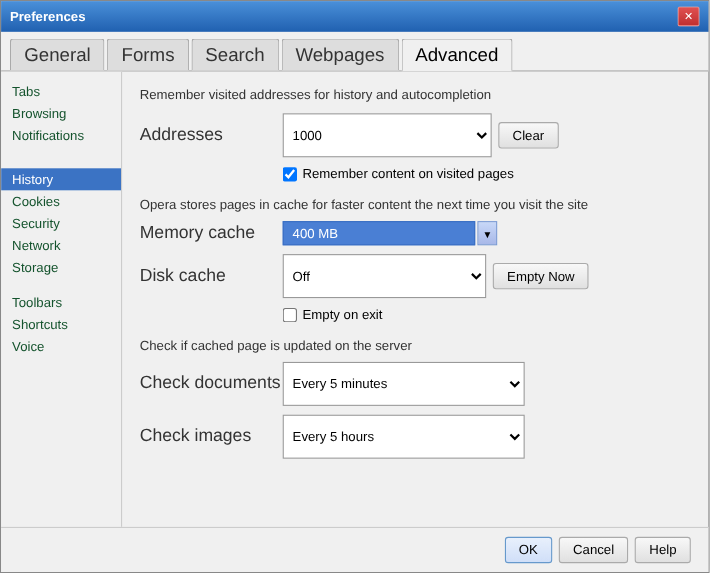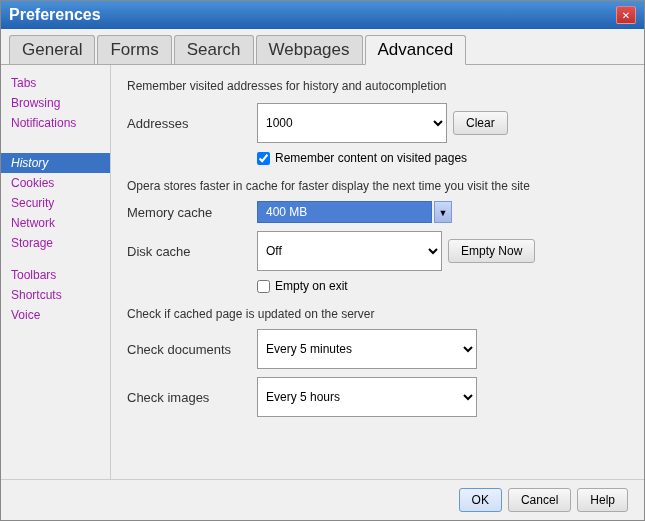--- a/index.html
+++ b/index.html
@@ -25,21 +25,21 @@
     .title-bar {
       background: linear-gradient(to bottom, #4a90d9, #2060b0);
       color: white;
       padding: 6px 8px;
       display: flex;
       justify-content: space-between;
       align-items: center;
       height: 28px;
     }
     .title-bar-text {
-      font-size: 16px;
+      font-size: 12px;
       font-weight: bold;
     }
     .title-bar-controls {
       display: flex;
       gap: 2px;
     }
     .title-btn {
       width: 20px;
       height: 18px;
       border: 1px solid rgba(255,255,255,0.4);
@@ -89,27 +89,26 @@
       border-right: 1px solid #ccc;
       padding: 8px 0;
     }
     .sidebar-group {
       margin-bottom: 4px;
     }
     .sidebar-item {
       padding: 3px 10px;
       cursor: pointer;
       font-size: 12px;
-      color: #a21caf;
+      color: #14532d;
       display: block;
     }
     .sidebar-item.active {
       background: #3b73c4;
       color: white;
-      font-style: italic;
     }
     .sidebar-divider {
       height: 8px;
     }
     .main-panel {
       flex: 1;
       padding: 14px 16px;
       overflow-y: auto;
     }
     .section-title {
@@ -117,21 +116,21 @@
       color: #333;
       margin-bottom: 10px;
     }
     .form-row {
       display: flex;
       align-items: center;
       margin-bottom: 8px;
     }
     .form-label {
       width: 130px;
-      font-size: 13px;
+      font-size: 16px;
       color: #333;
       flex-shrink: 0;
     }
     .form-controls {
       display: flex;
       align-items: center;
       gap: 6px;
       flex: 1;
     }
     select {
@@ -254,21 +253,21 @@
           </select>
           <button class="btn">Clear</button>
         </div>
       </div>
 
       <div class="checkbox-row">
         <input type="checkbox" checked="" style="">
         <span>Remember content on visited pages</span>
       </div>
 
-      <div class="subsection-title">Opera stores faster in cache for faster display the next time you visit the site</div>
+      <div class="subsection-title">Opera stores pages in cache for faster content the next time you visit the site</div>
 
       <div class="form-row">
         <div class="form-label">Memory cache</div>
         <div class="form-controls">
           <div style="display:flex; align-items:stretch;">
             <div style="background:#4a7fd4; color:white; border:1px solid #3a6fc4; padding:2px 8px; font-size:12px; height:22px; line-height:18px; width:175px; display:flex; align-items:center;">
               <span>400 MB</span>
             </div>
             <div class="dropdown-arrow">▼</div>
           </div>

